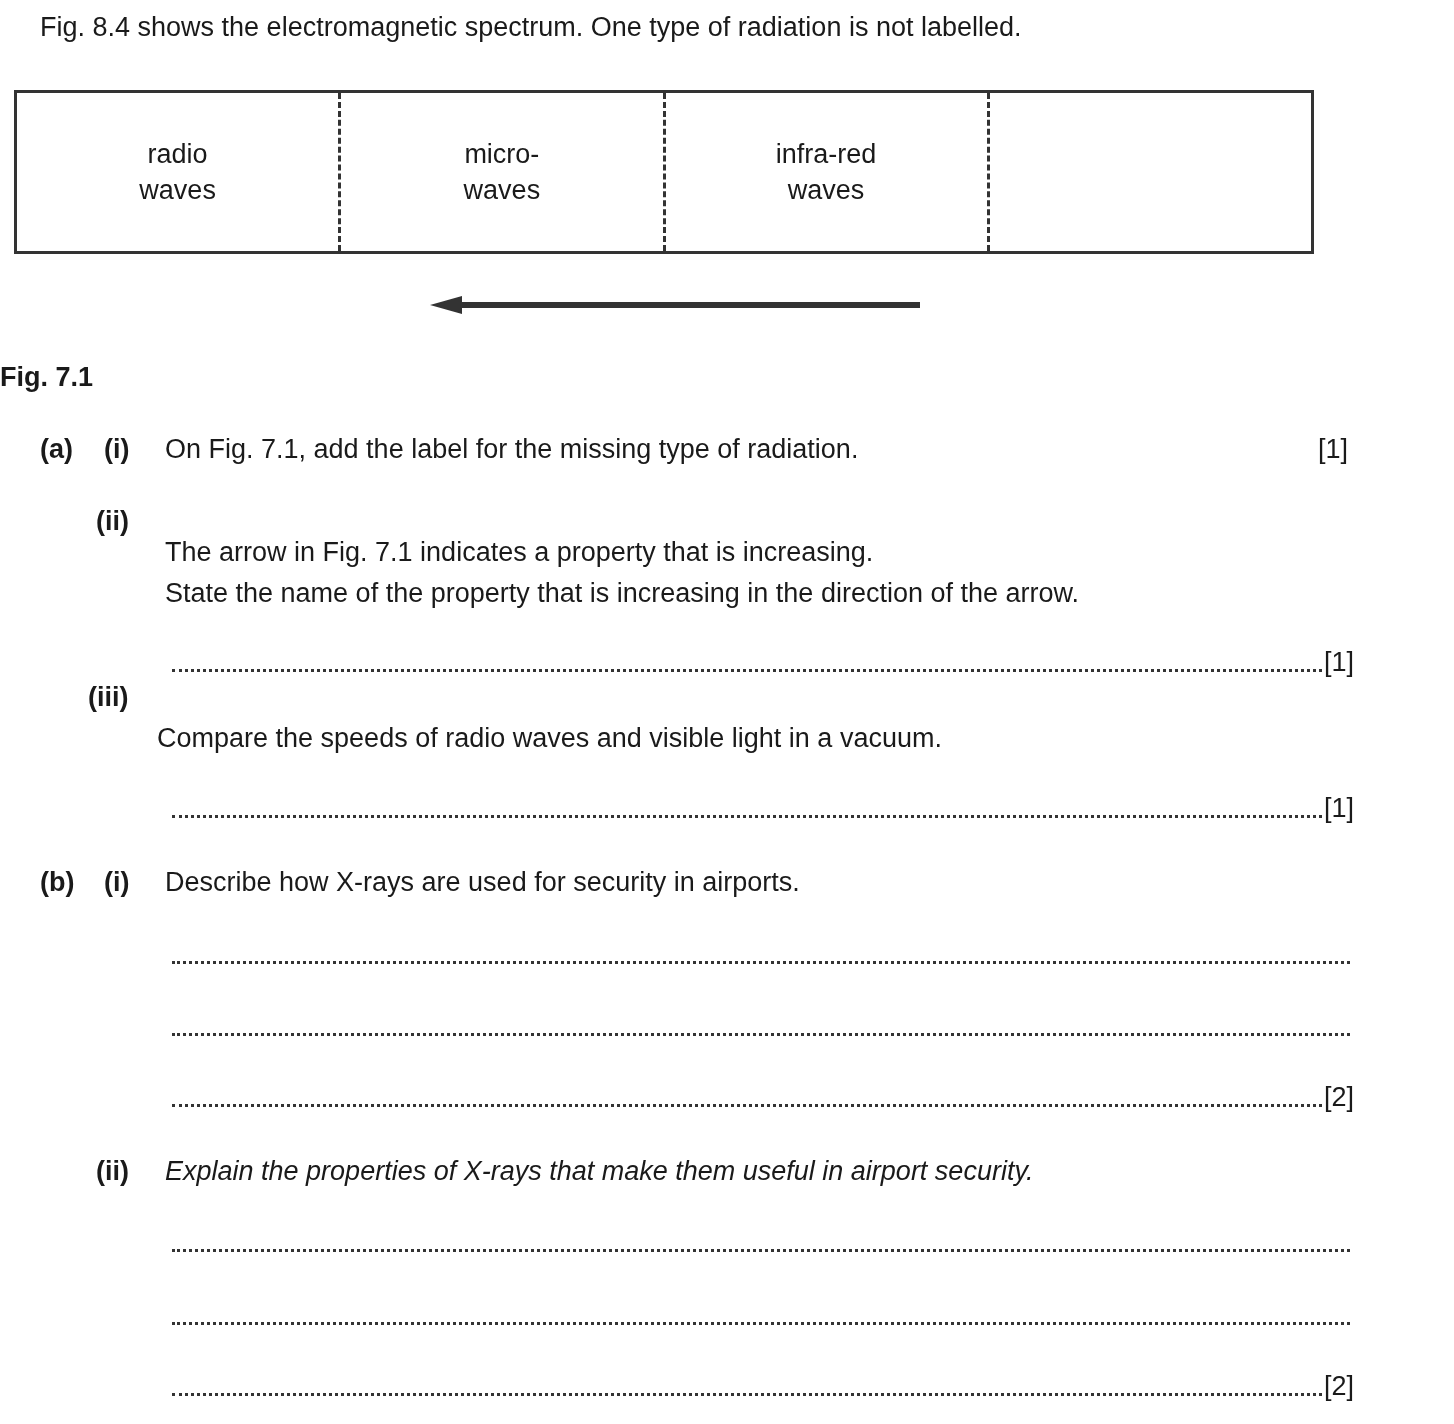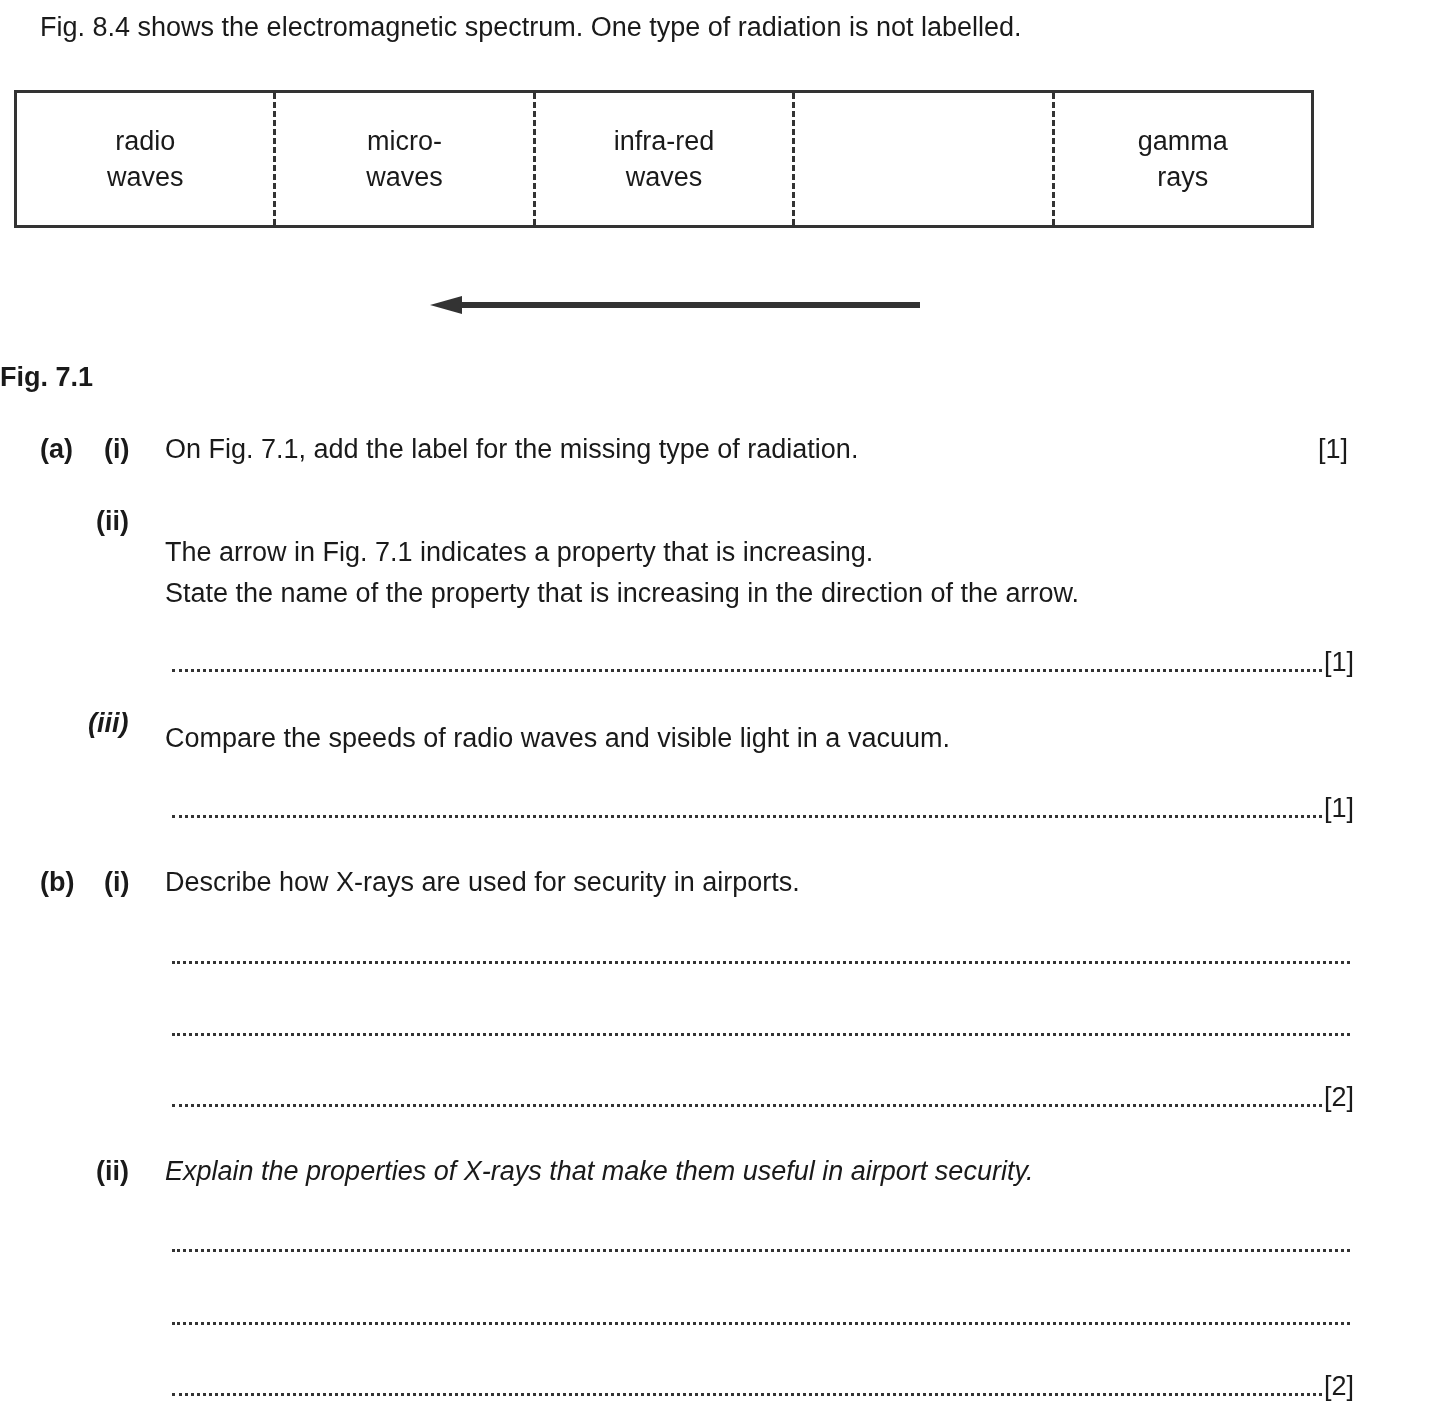--- a/index.html
+++ b/index.html
@@ -6,21 +6,21 @@
   body {
     width: 1454px; height: 1424px; position: relative; overflow: hidden;
     font-family: "Liberation Sans", sans-serif; color: #1a1a1a;
     font-size: 27px;
   }
   .abs { position: absolute; }
   .intro { left: 40px; top: 12px; white-space: nowrap; }
 
   
   .spectrum {
-    left: 14px; top: 90px; width: 1300px; height: 138px;
+    left: 14px; top: 90px; width: 1300px; height: 164px;
     border: 3px solid #333; box-sizing: border-box;
     display: flex;
   }
   .cell {
     flex: 1 1 0; display: flex; align-items: center; justify-content: center;
     text-align: center; line-height: 36px; box-sizing: border-box;
     border-right: 3px dashed #333;
   }
   .cell:last-child { border-right: none; }
 
@@ -66,26 +66,20 @@
         <div>infra-red</div>
         <div>waves</div>
       </div>
     </div>
   <div class="cell">
       <div>
         <div></div>
         <div></div>
       </div>
     </div>
-  <div class="cell">
-      <div>
-        <div>gamma</div>
-        <div>rays</div>
-      </div>
-    </div>
 </div>
 
 <svg class="abs arrow" viewBox="0 0 494 24">
   <line x1="20" y1="12" x2="492" y2="12" stroke="#333" stroke-width="6"></line>
   <polygon points="2,12 34,3 34,21" fill="#333"></polygon>
 </svg>
 
 <div class="abs fig-caption">Fig. 7.1</div>
 
 <div class="abs q-part" style="left:40px; top:434px;">(a)</div>
@@ -94,22 +88,22 @@
 <div class="abs mark" style="left:1318px; top:434px;">[1]</div>
 
 <div class="abs q-label" style="left:96px; top:506px;">(ii)</div>
 <div class="abs q-text" style="left:165px; top:506px;margin-top:31px;">The arrow in Fig. 7.1 indicates a property that is increasing.</div>
 <div class="abs q-text" style="left:165px; top:578px;">State the name of the property that is increasing in the direction of the arrow.</div>
 <div class="answer-line" style="top:648px; width:1182px;">
   <div class="dots"></div>
   <span class="line-mark">[1]</span>
 </div>
 
-<div class="abs q-label" style="left:88px; top:708px;font-style:italic;">(iii)</div>
-<div class="abs q-text" style="left:165px; top:723px;">Compare the speeds of radio waves and visible light in a vacuum.</div>
+<div class="abs q-label" style="left:88px; top:682px;">(iii)</div>
+<div class="abs q-text" style="left:157px; top:723px;">Compare the speeds of radio waves and visible light in a vacuum.</div>
 <div class="answer-line" style="top:794px; width:1182px;">
   <div class="dots"></div>
   <span class="line-mark">[1]</span>
 </div>
 
 <div class="abs q-part" style="left:40px; top:867px;">(b)</div>
 <div class="abs q-label" style="left:104px; top:867px;">(i)</div>
 <div class="abs q-text" style="left:165px; top:867px;">Describe how X-rays are used for security in airports.</div>
 <div class="answer-line" style="top:940px; width:1178px;">
   <div class="dots"></div>

